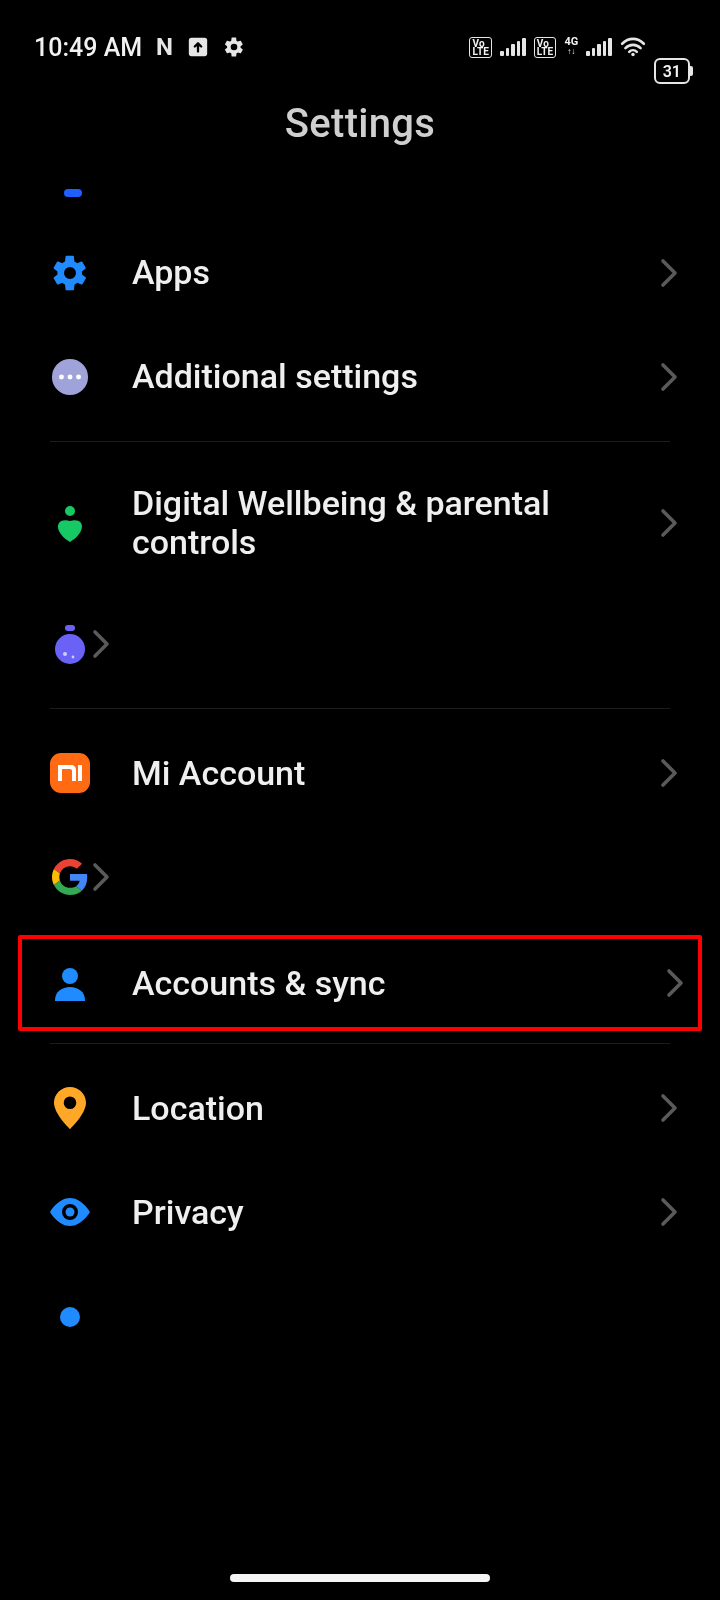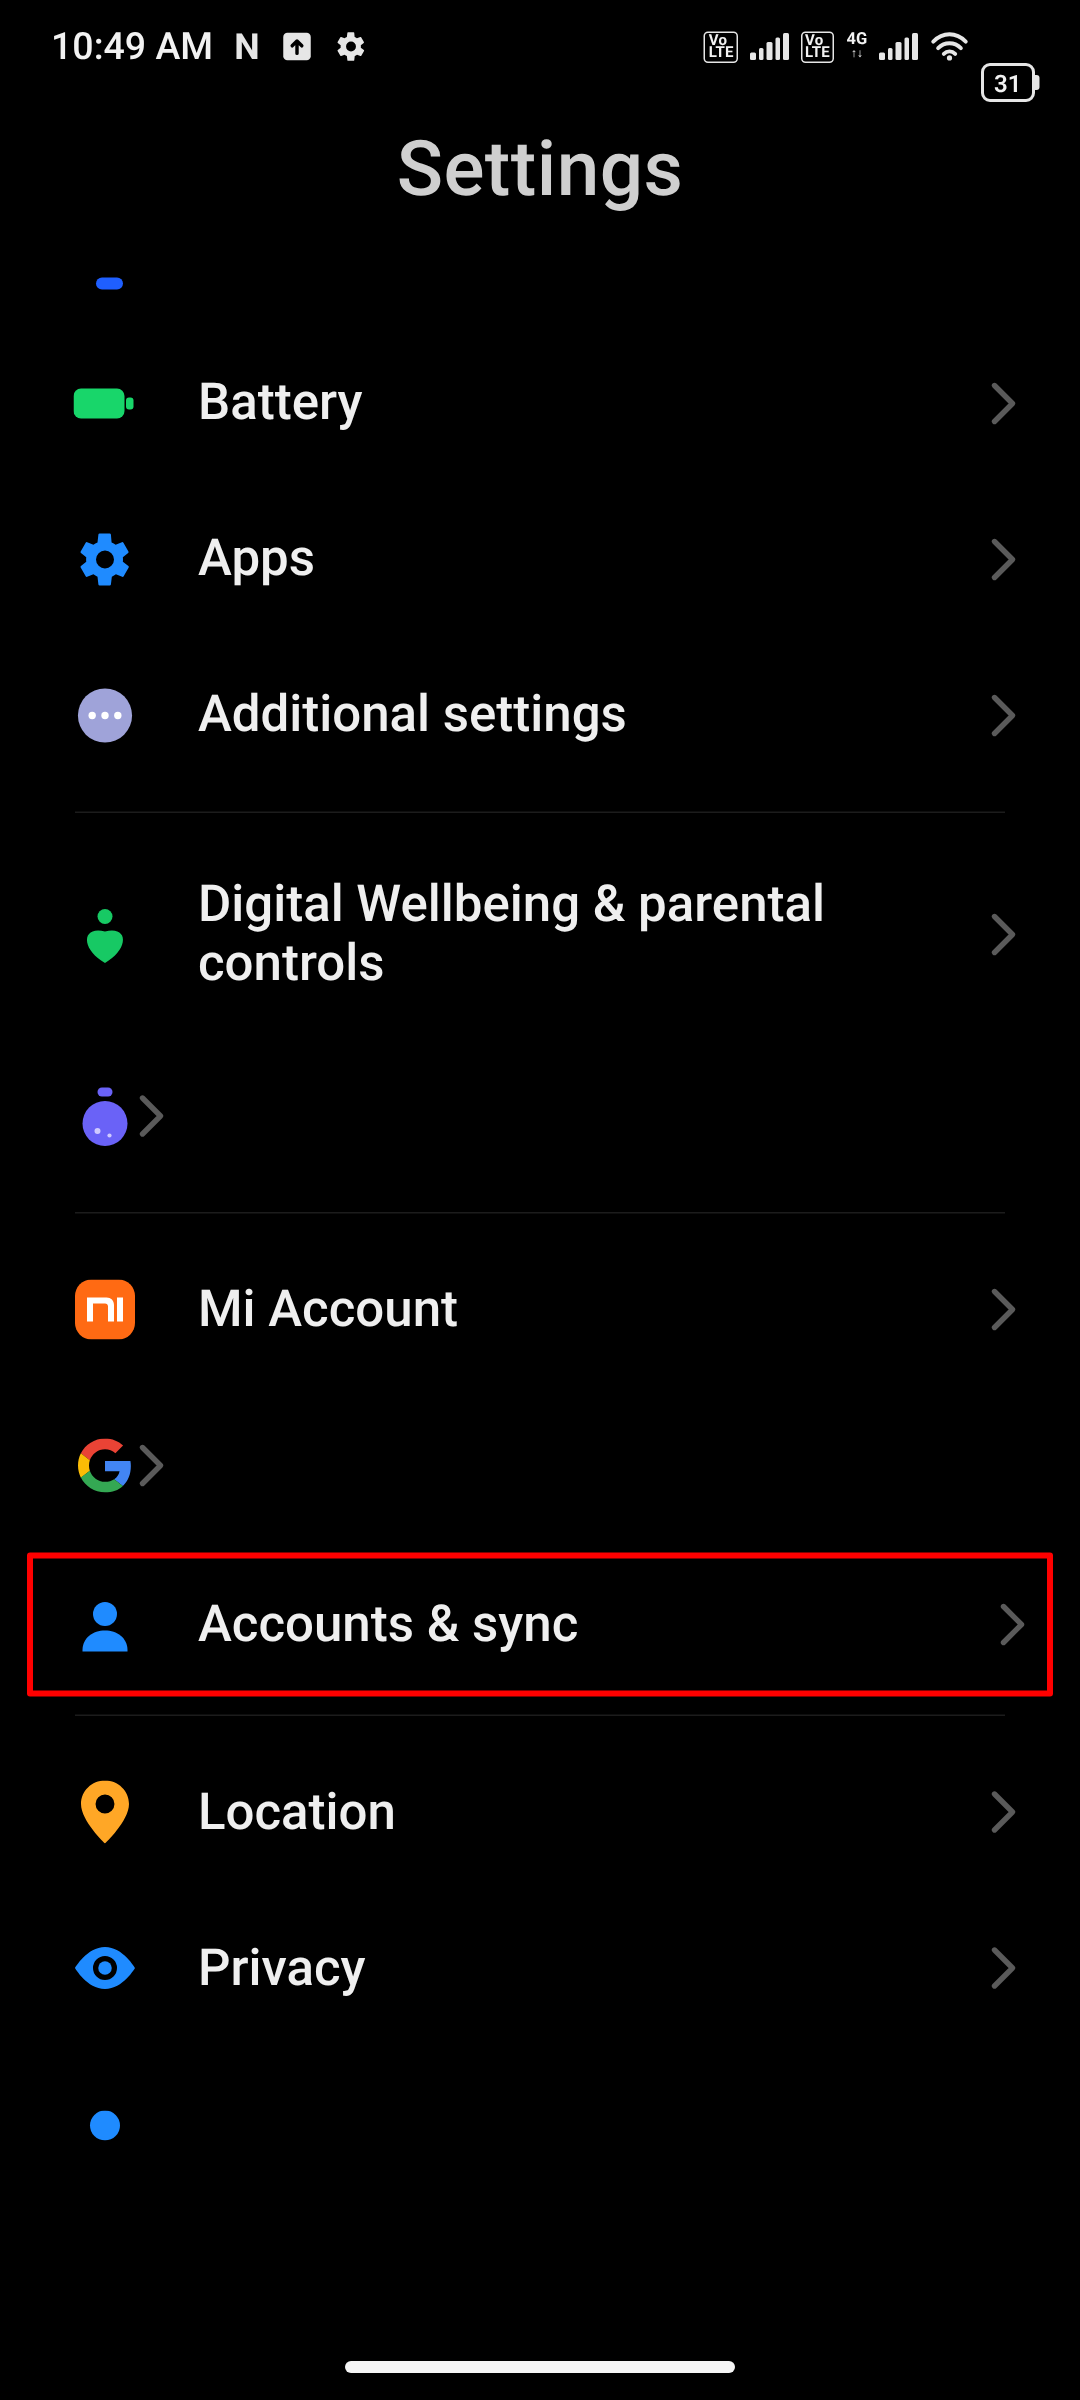--- a/index.html
+++ b/index.html
@@ -13,21 +13,21 @@
       overflow: hidden;
       -webkit-font-smoothing: antialiased;
     }
 
     
     .status-bar {
       height: 62px;
       display: flex;
       align-items: center;
       justify-content: space-between;
-      padding: 0 30px 0 34px;
+      padding: 16px 30px 0 34px;
       font-size: 25px;
       font-weight: 500;
       color: #f2f2f2;
     }
     .status-left { display: flex; align-items: center; gap: 14px; }
     .status-right { display: flex; align-items: center; gap: 8px; }
 
     .status-n {
       font-weight: 700;
       font-size: 24px;
@@ -73,21 +73,21 @@
       display:flex; align-items:center; height:22px;margin-top:48px;
     }
     .batt-pill::after {
       content:''; position:absolute; right:-5px; top:6px; width:3px; height:10px;
       background:#e6e6e6; border-radius:0 2px 2px 0;
     }
 
     
     .page-title {
       text-align: center;
-      font-size: 51px;
+      font-size: 40px;
       font-weight: 500;
       color: #cfcfcf;
       padding: 22px 0 18px 0;
       letter-spacing: .3px;
     }
 
     
     .clipped-row { height: 46px; position:relative; margin: 0 54px 10px 54px; overflow:hidden; }
     .clipped-row .dot { position:absolute; left:10px; top:24px; width:18px; height:8px; border-radius:4px; background:#1f5fff; }
 
@@ -217,34 +217,20 @@
 </div>
 
 <div class="page-title">Settings</div>
 
 <div class="clipped-row">
   <div class="dot"></div>
 </div>
 
 <div class="list">
 
-  <div class="row">
-    <div class="ico">
-      <svg width="42" height="26" viewBox="0 0 42 26">
-          <rect x="0" y="3" width="34" height="20" rx="5" fill="#18d66a"></rect>
-          <rect x="35" y="9" width="5" height="8" rx="2" fill="#18d66a"></rect>
-        </svg>
-    </div>
-    <div class="label">Battery</div>
-    <div class="chev">
-      <svg width="18" height="30" viewBox="0 0 12 20" fill="none" stroke="#5a5a5a" stroke-width="2.4" stroke-linecap="round" stroke-linejoin="round">
-          <path d="M2 2l8 8-8 8"></path>
-        </svg>
-    </div>
-  </div>
 
   <div class="row">
     <div class="ico">
       <svg width="40" height="40" viewBox="0 0 24 24" fill="#1f8bff">
           <path d="M19.14,12.94a7,7,0,0,0,.05-.94,7,7,0,0,0-.05-.94l2.11-1.65a.5.5,0,0,0,.12-.64l-2-3.46a.5.5,0,0,0-.61-.22l-2.49,1a7,7,0,0,0-1.63-.94L14.36,2a.5.5,0,0,0-.5-.42H9.86A.5.5,0,0,0,9.36,2L9,5.15a7,7,0,0,0-1.63.94l-2.49-1a.5.5,0,0,0-.61.22l-2,3.46a.5.5,0,0,0,.12.64L4.5,11.06a7,7,0,0,0-.05.94,7,7,0,0,0,.05.94L2.39,14.59a.5.5,0,0,0-.12.64l2,3.46a.5.5,0,0,0,.61.22l2.49-1a7,7,0,0,0,1.63.94L9.36,22a.5.5,0,0,0,.5.42h4a.5.5,0,0,0,.5-.42l.38-3.15a7,7,0,0,0,1.63-.94l2.49,1a.5.5,0,0,0,.61-.22l2-3.46a.5.5,0,0,0-.12-.64ZM12,15.6A3.6,3.6,0,1,1,15.6,12,3.6,3.6,0,0,1,12,15.6Z"></path>
         </svg>
     </div>
     <div class="label">Apps</div>
     <div class="chev">
       <svg width="18" height="30" viewBox="0 0 12 20" fill="none" stroke="#5a5a5a" stroke-width="2.4" stroke-linecap="round" stroke-linejoin="round">

